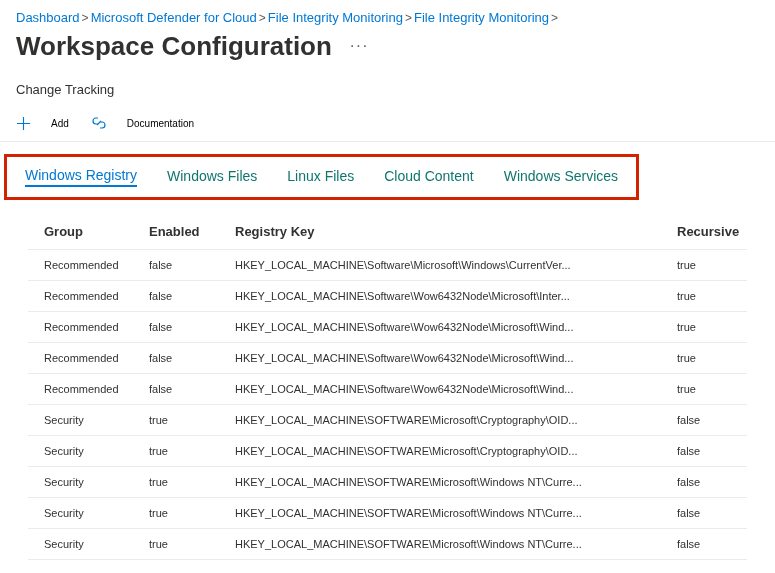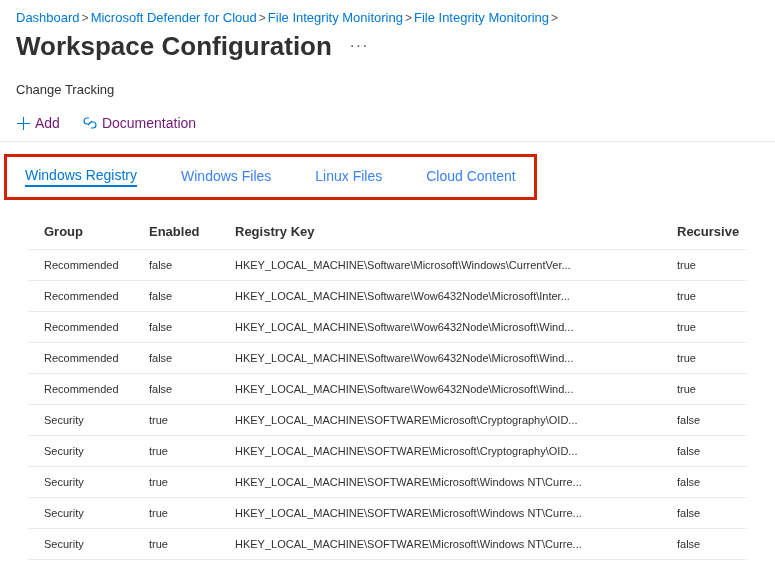--- a/index.html
+++ b/index.html
@@ -15,25 +15,25 @@
       gap: 0; padding: 10px 16px 6px;
       font-size: 13px;
     }
     .breadcrumb a { color: #0078d4; text-decoration:none; cursor:pointer; }
     .breadcrumb .chev { color:#605e5c; font-size:12px; padding:0 2px;}
     .header { padding: 0 16px 8px; }
     .title { font-size: 26px; font-weight:600; display:inline-block; }
     .title-more { color:#605e5c; padding-left:14px; font-size:16px; position:relative; top:-4px; cursor:pointer; letter-spacing:1px; }
     .subtitle { font-size:13px; color:#323130; margin-top:20px; }
     .toolbar { display:flex; align-items:center; gap:22px; padding:10px 16px 10px; border-bottom:1px solid #edebe9; }
-    .toolbar-item { display:flex; align-items:center; gap:4px; cursor:pointer; color:#701a75; font-size:14px; }
+    .toolbar-item { display:flex; align-items:center; gap:20px; cursor:pointer; color:#000000; font-size:10px; }
     .toolbar-item svg { flex-shrink:0; }
     .tabs-wrap { padding:12px 4px 0; }
-    .tabs-box { border:3px solid #d22200; display:flex; gap:44px; padding:10px 18px; align-items:center; width:max-content; }
-    .tab { font-size:14px; color:#3b82f6; cursor:pointer; padding-bottom:2px; }
+    .tabs-box { border:3px solid #d22200; display:flex; gap:30px; padding:10px 18px; align-items:center; width:max-content; }
+    .tab { font-size:14px; color:#0f766e; cursor:pointer; padding-bottom:2px; }
     .tab.active { color:#0078d4; border-bottom:2px solid #0078d4; font-weight:400; }
     .table { padding:18px 28px 8px; }
     .thead, .trow { display:flex; align-items:center; border-bottom:1px solid #edebe9; }
     .thead { font-weight:600; padding:6px 0 10px; }
     .trow { padding:9px 0; font-size:11px;justify-content:space-between; }
     .col-group { width:105px; flex-shrink:0;margin-left:16px; }
     .col-enabled { width:86px; flex-shrink:0; }
     .col-key { flex:1; min-width:0; white-space:nowrap; overflow:hidden; text-overflow:ellipsis; padding-right:10px; }
     .col-rec { width:70px; flex-shrink:0; }
   </style>
@@ -73,20 +73,21 @@
     <span>Documentation</span>
   </div>
 </div>
 
 <div class="tabs-wrap">
   <div class="tabs-box">
     <span class="tab active">Windows Registry</span>
     <span class="tab">Windows Files</span>
     <span class="tab">Linux Files</span>
     <span class="tab">Cloud Content</span>
+    <span class="tab">Windows Services</span>
   </div>
 </div>
 
 <div class="table">
   <div class="thead">
     <div class="col-group">Group</div>
     <div class="col-enabled">Enabled</div>
     <div class="col-key">Registry Key</div>
     <div class="col-rec">Recursive</div>
   </div>

